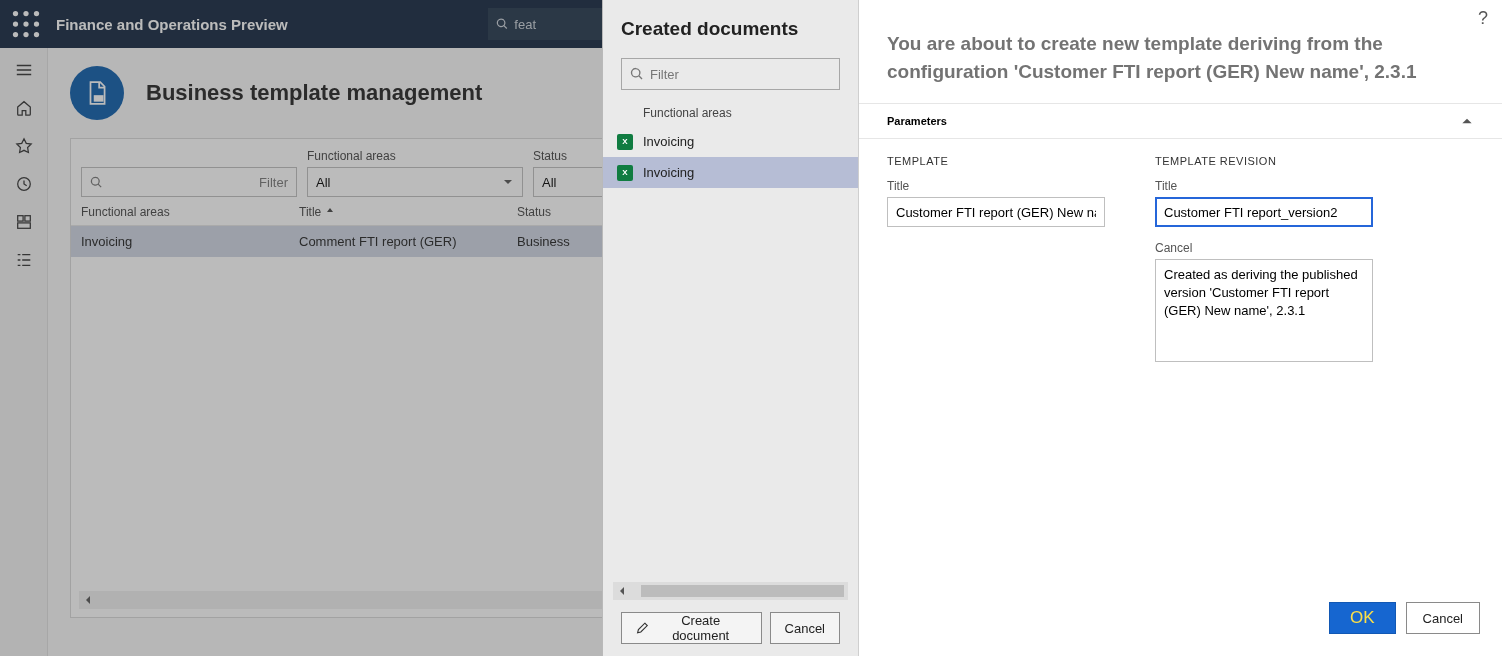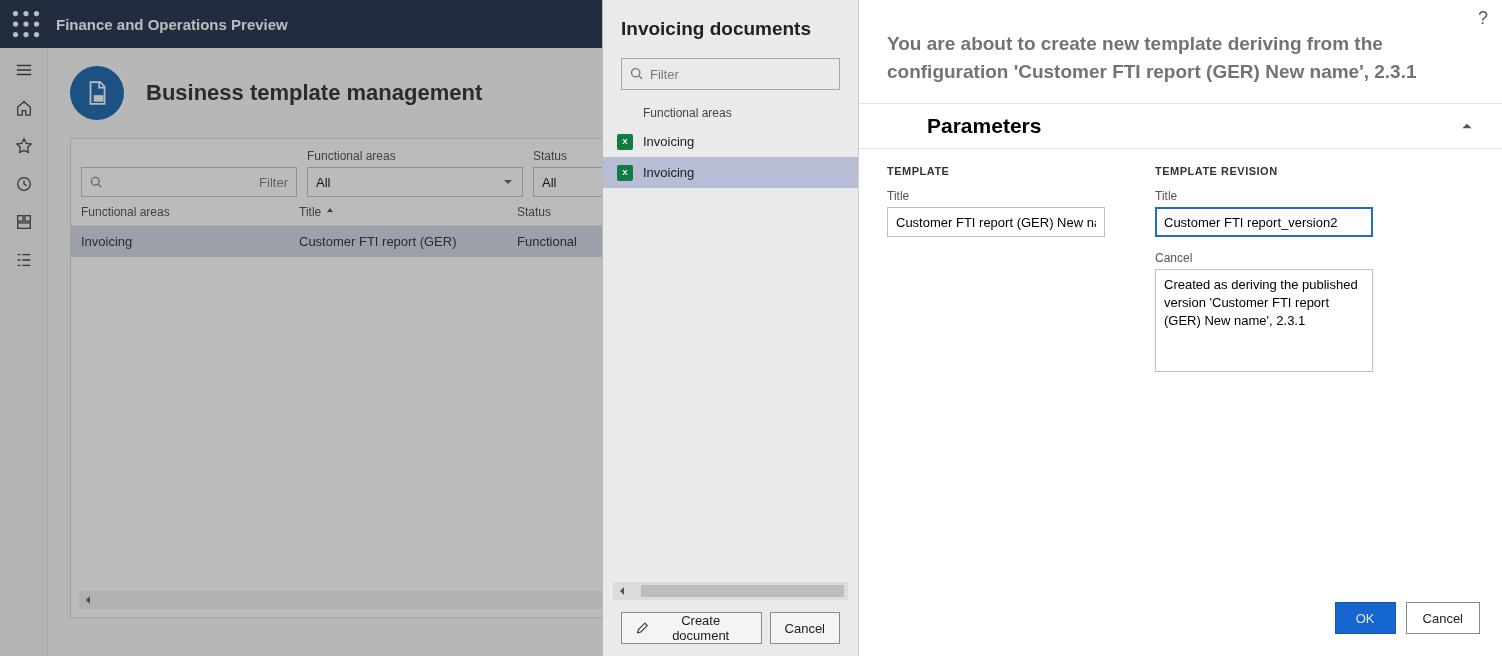--- a/index.html
+++ b/index.html
@@ -71,32 +71,32 @@
   .mid-scroll svg { width: 10px; height: 10px; fill: #555; }
   .mid-buttons { display: flex; gap: 8px; padding: 12px 18px 0 18px; }
   .btn { height: 32px; padding: 0 14px; border: 1px solid #8a8a8a; background: #f4f4f4; font-size: 13px; display: inline-flex; align-items: center; gap: 6px; cursor: pointer; color: #222; }
   .btn svg { width: 14px; height: 14px; stroke: #333; fill: none; stroke-width: 1.4; }
 
   
   .rightpanel { position: absolute; top: 0; bottom: 0; left: 858px; right: 0; background: #ffffff; border-left: 1px solid #cfcfcf; display: flex; flex-direction: column; }
   .rightpanel .help { position: absolute; top: 8px; right: 14px; font-size: 18px; color: #555; cursor: pointer; }
   .rightpanel h2 { font-size: 19px; font-weight: 700; color: #737373; padding: 30px 28px 18px 28px; line-height: 1.45; }
   .params-hdr { display: flex; justify-content: space-between; align-items: center; padding: 10px 28px; border-top: 1px solid #e6e6e6; border-bottom: 1px solid #e6e6e6; }
-  .params-hdr span { font-size: 21px; font-weight: 600; margin-left: 40px; }
+  .params-hdr span { font-size: 11px; font-weight: 600; }
   .params-hdr svg { width: 14px; height: 14px; fill: #555; }
   .params-body { display: flex; gap: 50px; padding: 16px 28px; }
   .params-col { flex: 0 0 auto; }
-  .params-col h4 { font-size: 11px; font-weight: 700; letter-spacing: .5px; color: #333; margin-bottom: 12px; }
+  .params-col h4 { font-size: 11px; font-weight: 400; letter-spacing: .5px; color: #333; margin-bottom: 12px; }
   .field-label { font-size: 12px; color: #555; margin-bottom: 4px; display: block; }
   .text-input { width: 218px; height: 30px; border: 1px solid #bfbfbf; padding: 0 8px; font-size: 13px; display: flex; align-items: center; overflow: hidden; white-space: nowrap; }
   input.text-input { outline: none; }
   .text-input.focus { border: 1px solid #2566d9; box-shadow: inset 0 0 0 1px #2566d9; }
   .textarea { width: 218px; height: 103px; border: 1px solid #bfbfbf; padding: 6px 8px; font-size: 13px; line-height: 1.4; resize: none; font-family: inherit; outline: none; }
   .right-buttons { margin-top: auto; display: flex; justify-content: flex-end; gap: 10px; padding: 14px 22px 22px 22px; }
-  .btn-primary { background: #1666d0; border: 1px solid #1258b4; color: #e5e5e5; height: 32px; padding: 0 20px; font-size: 13px; cursor: pointer; }
+  .btn-primary { background: #1666d0; border: 1px solid #1258b4; color: #fde047; height: 32px; padding: 0 20px; font-size: 17px; cursor: pointer; }
   .btn-secondary { background: #fff; border: 1px solid #8a8a8a; color: #222; height: 32px; padding: 0 16px; font-size: 13px; cursor: pointer; }
   .mb14 { margin-bottom: 14px; }
 </style>
 </head>
 <body>
 
 <div class="topbar">
   <div class="waffle">
     <svg viewBox="0 0 16 16">
         <circle cx="2" cy="2" r="1.5"></circle>
@@ -104,20 +104,26 @@
         <circle cx="14" cy="2" r="1.5"></circle>
         <circle cx="2" cy="8" r="1.5"></circle>
         <circle cx="8" cy="8" r="1.5"></circle>
         <circle cx="14" cy="8" r="1.5"></circle>
         <circle cx="2" cy="14" r="1.5"></circle>
         <circle cx="8" cy="14" r="1.5"></circle>
         <circle cx="14" cy="14" r="1.5"></circle>
       </svg>
   </div>
   <div class="app-title">Finance and Operations Preview</div>
+  <div class="searchbar">
+    <svg viewBox="0 0 16 16">
+        <path d="M6.5 1a5.5 5.5 0 014.38 8.82l3.4 3.4-1.06 1.06-3.4-3.4A5.5 5.5 0 116.5 1zm0 1.5a4 4 0 100 8 4 4 0 000-8z"></path>
+      </svg>
+    <input type="text" value="feat" style="">
+  </div>
   <div class="top-spacer"></div>
 </div>
 
 <div class="leftnav">
   <div class="navicon">
       <svg viewBox="0 0 20 20">
         <path d="M2 5h16M2 10h16M2 15h16"></path>
       </svg>
     </div>
   <div class="navicon">
@@ -198,38 +204,38 @@
         <span>Title</span>
         <svg viewBox="0 0 10 10">
             <path d="M5 1l3 4H2z"></path>
           </svg>
       </div>
       <div class="h3">Status</div>
     </div>
 
     <div class="grid-row">
       <div class="c1">Invoicing</div>
-      <div class="c2">Customer FTI report (GER)</div>
-      <div class="c3">Functional</div>
+      <div class="c2">Comment FTI report (GER)</div>
+      <div class="c3">Business</div>
     </div>
 
     <div class="hscroll-bottom">
       <div class="arrow">
           <svg viewBox="0 0 10 10">
             <path d="M7 1L3 5l4 4z"></path>
           </svg>
         </div>
     </div>
   </div>
 </div>
 
 <div class="dimmer"></div>
 
 <div class="midpanel">
-  <h2>Invoicing documents</h2>
+  <h2>Created documents</h2>
   <div class="mid-filter">
     <svg viewBox="0 0 16 16">
         <path d="M6.5 1a5.5 5.5 0 014.38 8.82l3.4 3.4-1.06 1.06-3.4-3.4A5.5 5.5 0 116.5 1zm0 1.5a4 4 0 100 8 4 4 0 000-8z"></path>
       </svg>
     <span>Filter</span>
   </div>
   <div class="mid-colhdr">Functional areas</div>
 
   <div id="mid-items">
       <div class="mid-item">

